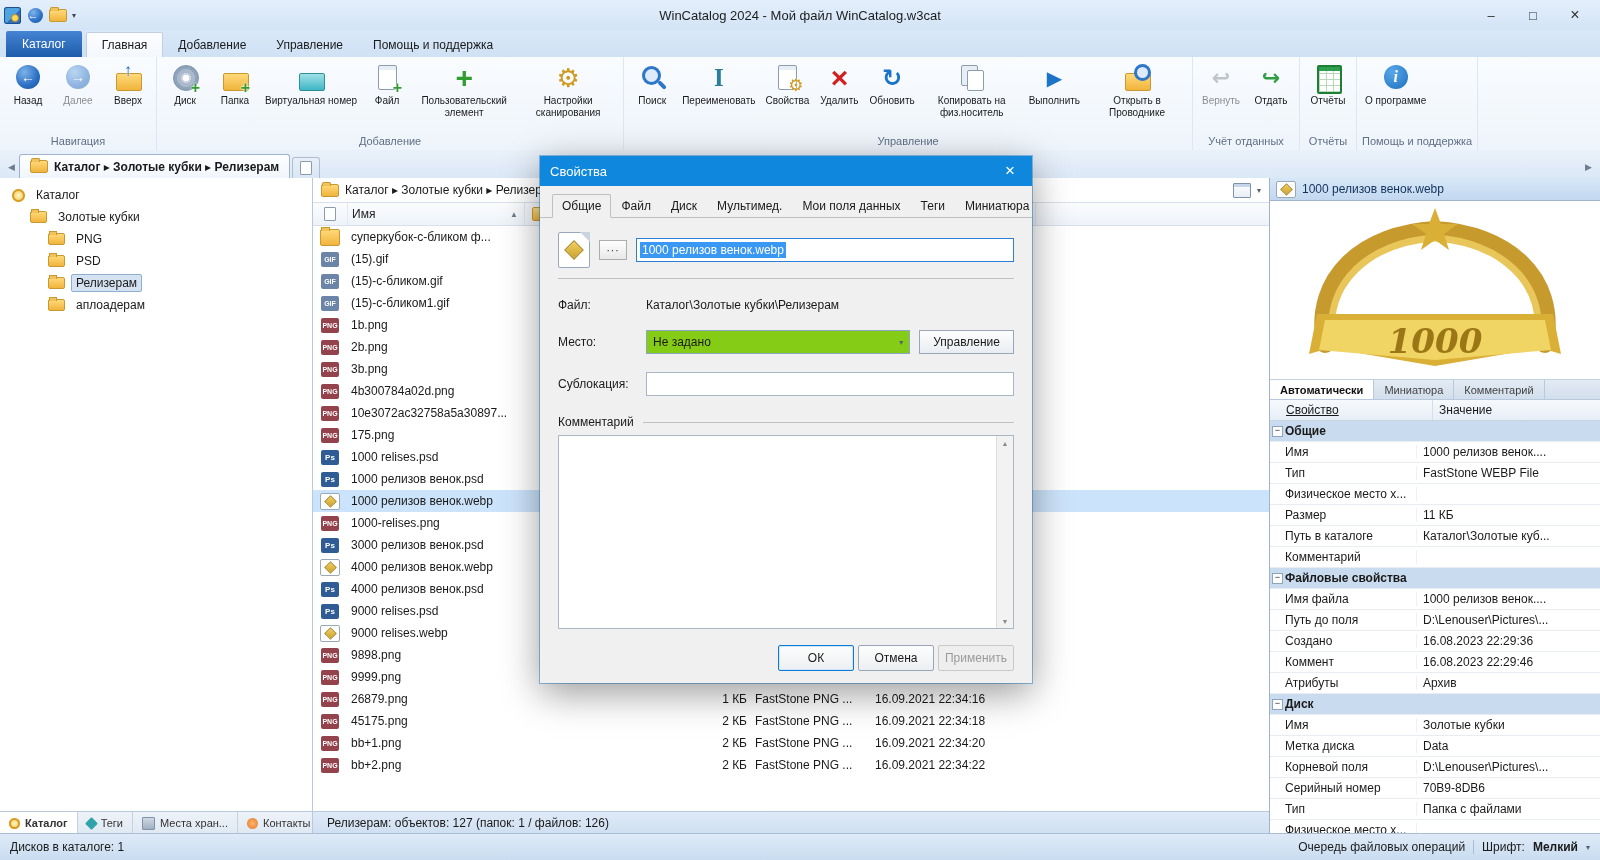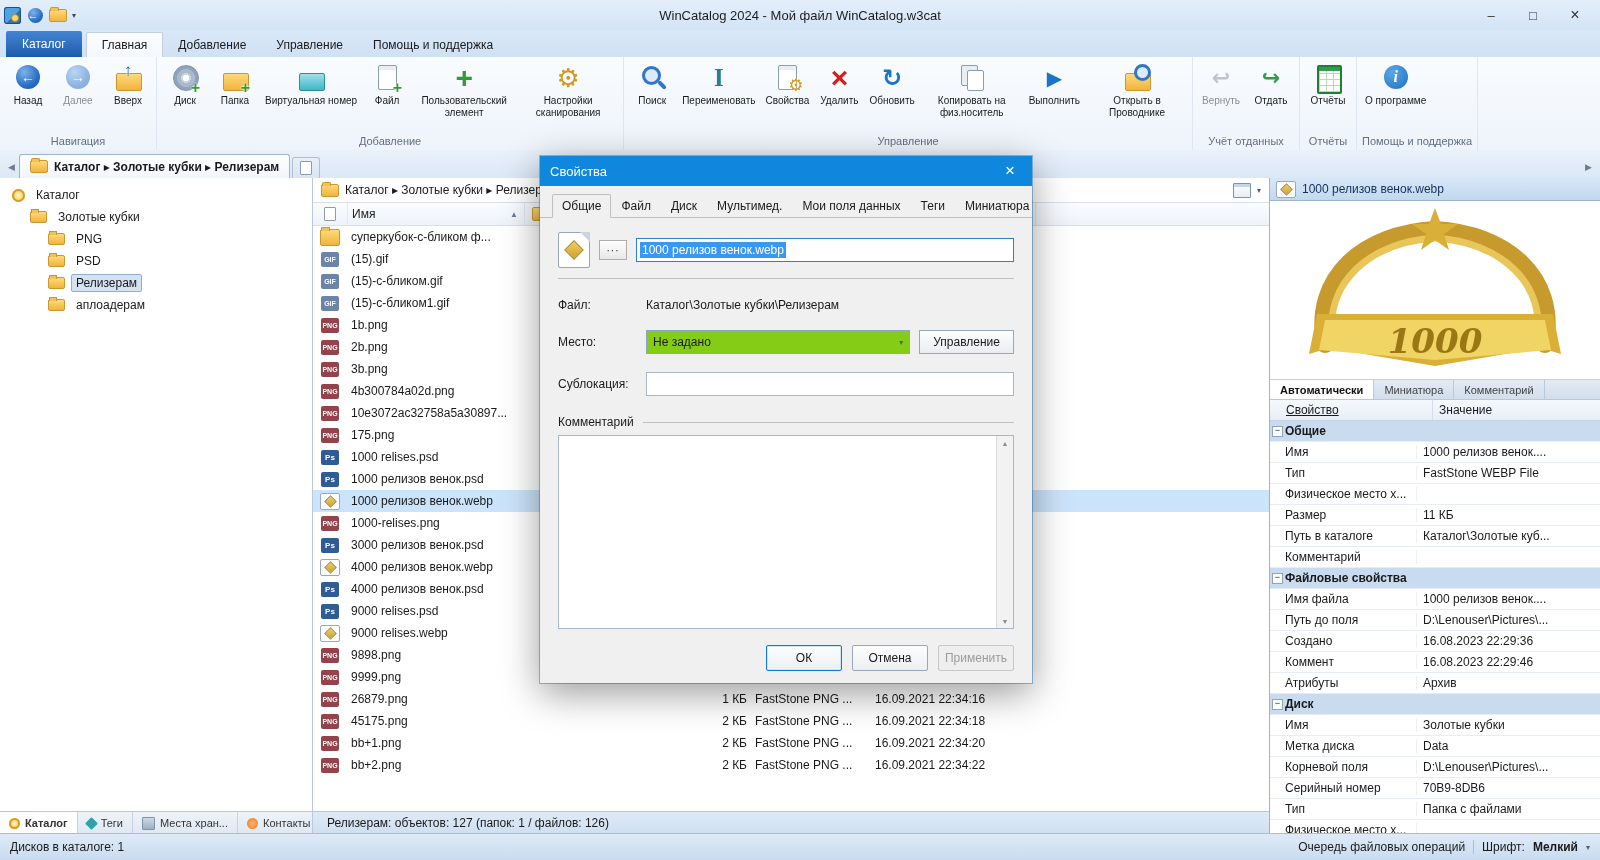--- a/index.html
+++ b/index.html
@@ -192,21 +192,21 @@
     justify-content:space-between;padding:0 6px;}
   .managebtn{margin-left:9px;height:22px;padding:0 13px;border:1px solid #9aa7b8;background:linear-gradient(#fdfdfd,#e9edf2);
     display:flex;align-items:center;}
   .sublocinput{width:364px;height:20px;border:1px solid #a8b6c6;background:#fff;}
   .commrow{display:flex;align-items:center;gap:9px;margin-top:10px;}
   .commrow .line{flex:1;border-top:1px solid #c0c0c0;}
   .commentbox{margin-top:6px;height:192px;border:1px solid #a8b6c6;background:#fff;position:relative;flex:none;}
   .vsb{position:absolute;top:0;right:0;bottom:0;width:16px;background:#f2f2f2;border-left:1px solid #dcdcdc;
     display:flex;flex-direction:column;justify-content:space-between;align-items:center;}
   .vsb span{font-size:7px;color:#8a8a8a;height:14px;display:flex;align-items:center;}
-  .dlgbtns{display:flex;justify-content:flex-end;gap:10px;padding:12px 18px 12px 0;flex:none;}
+  .dlgbtns{display:flex;justify-content:flex-end;gap:4px;padding:12px 18px 12px 0;flex:none;}
   .btn{min-width:74px;height:24px;display:flex;align-items:center;justify-content:center;
     background:linear-gradient(#fdfdfd,#eceff2);border:1px solid #9aa7b8;border-radius:2px;}
   .btn.primary{border-color:#0f7ad9;box-shadow:inset 0 0 0 1px #cfe6f9;}
   .btn.disabled{color:#9b9b9b;background:#eee;border-color:#c8c8c8;}
 </style>
 </head>
 <body>
 
 <div class="titlebar">
   <div class="qat">

